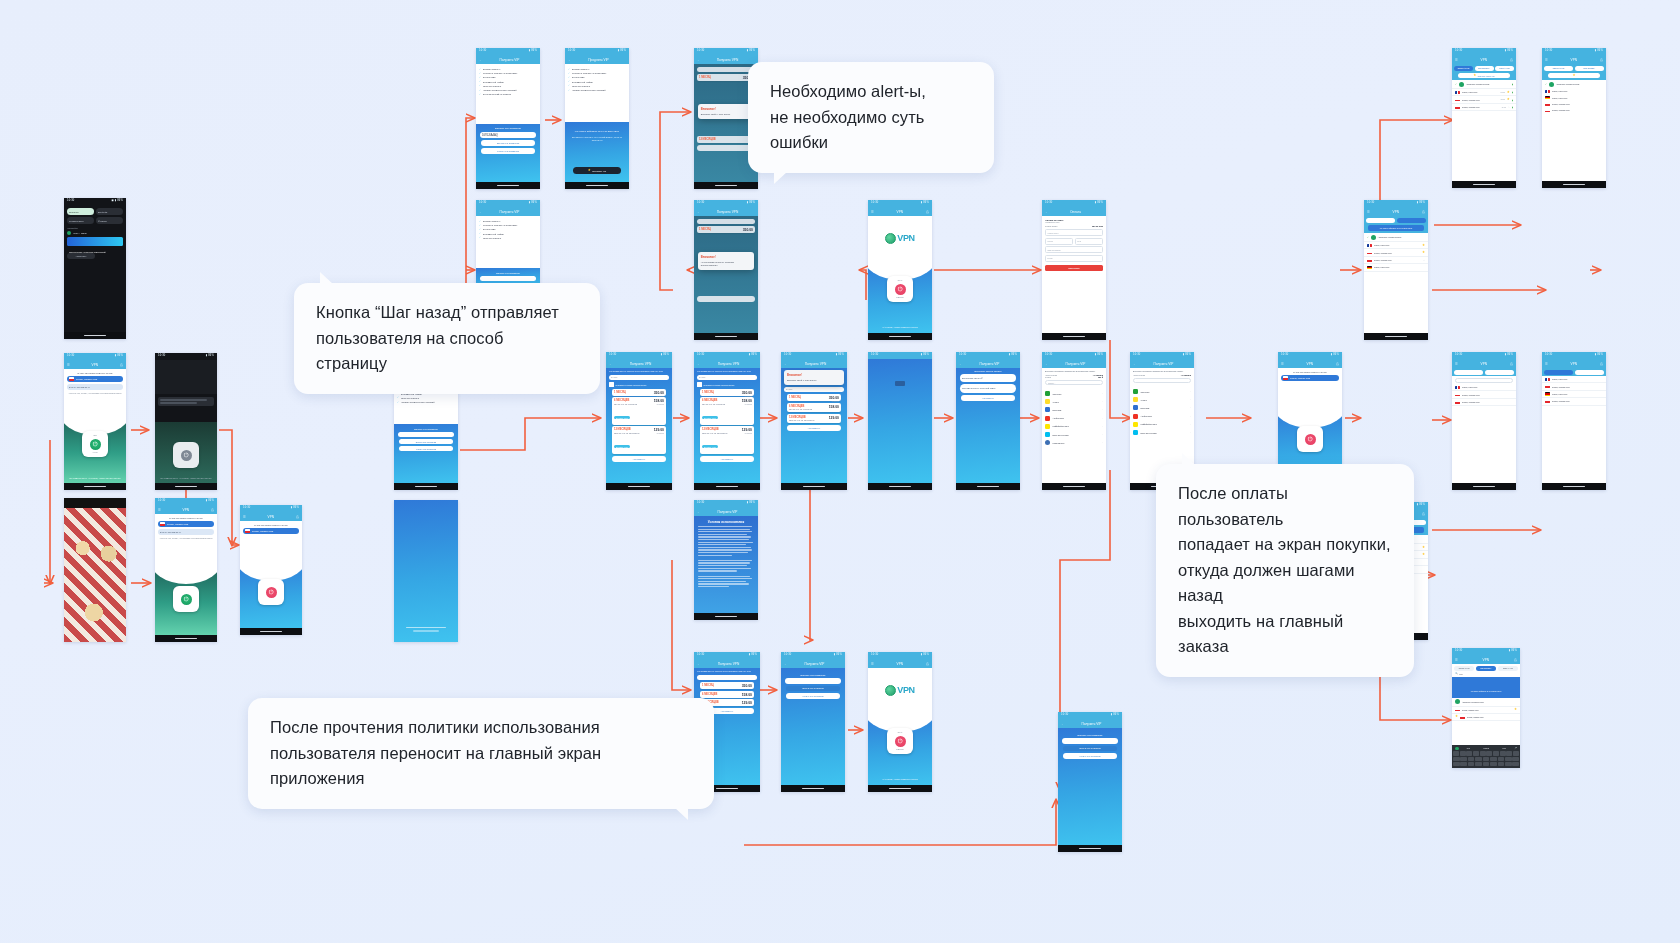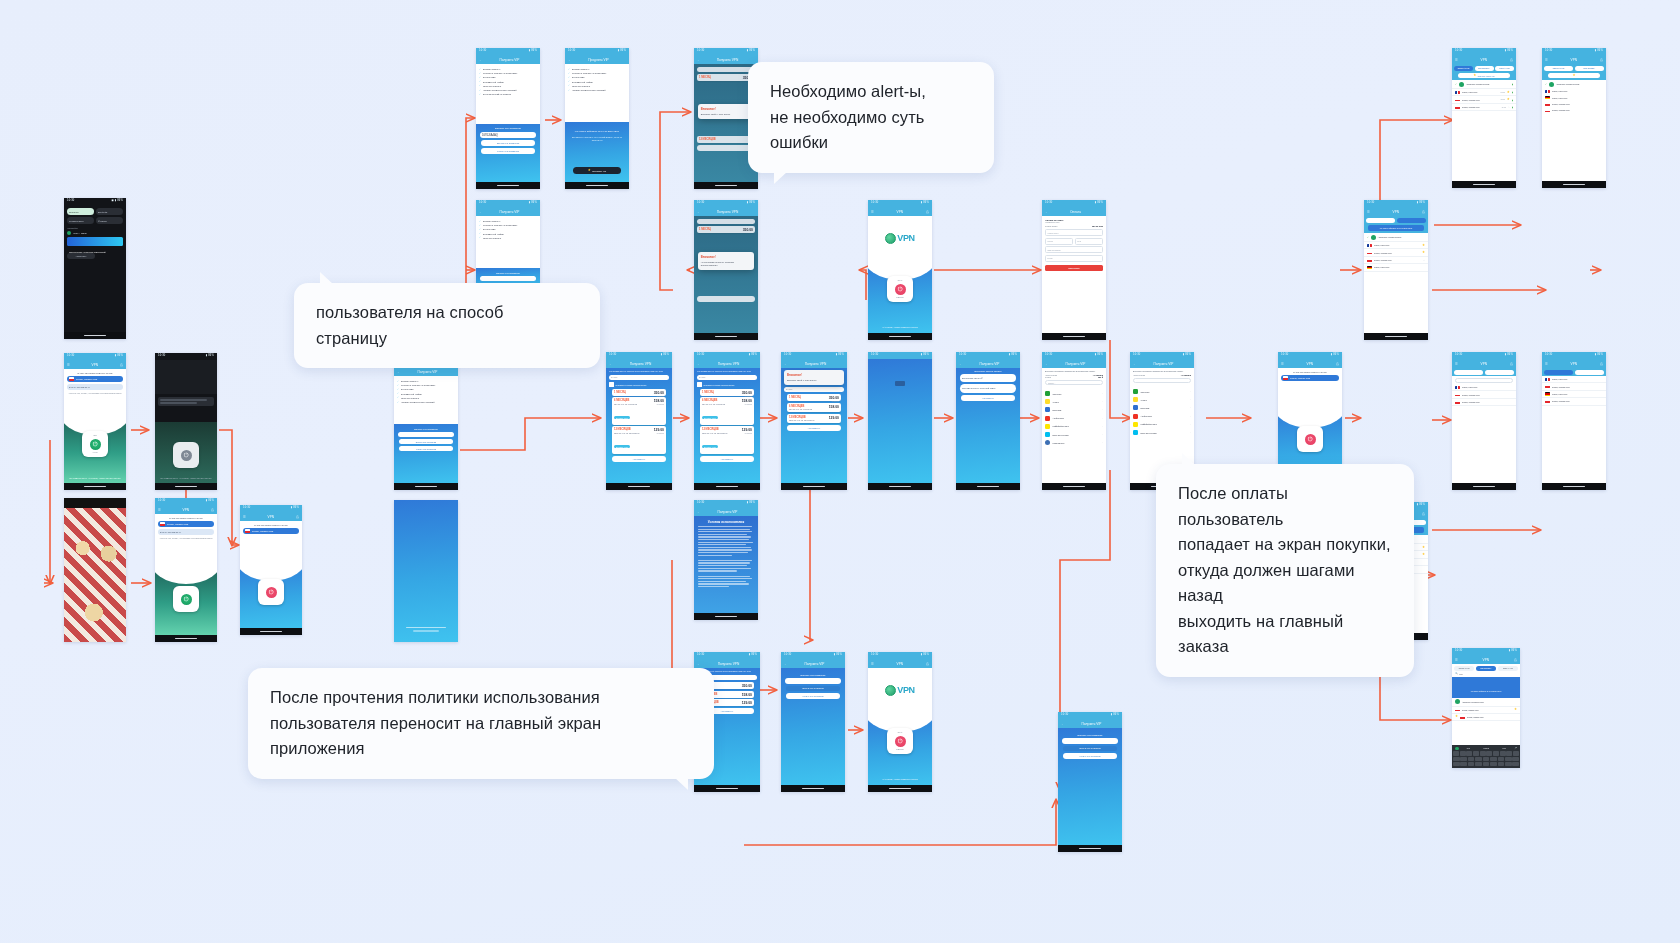--- a/index.html
+++ b/index.html
@@ -1589,31 +1589,32 @@
     </div>
   </div>
 
   <div class="callout t-bl" style="left:748px;top:62px;width:246px;">
     <div>Необходимо alert-ы,</div>
     <div>не необходимо суть ошибки</div>
     <span class="tail"></span>
   </div>
 
   <div class="callout t-tl" style="left:294px;top:283px;width:306px;">
+    <div>Кнопка “Шаг назад” отправляет</div>
     <div>пользователя на способ страницу</div>
     <span class="tail"></span>
   </div>
 
   <div class="callout t-tl" style="left:1156px;top:464px;width:258px;">
     <div>После оплаты пользователь</div>
     <div>попадает на экран покупки,</div>
     <div>откуда должен шагами назад</div>
     <div>выходить на главный заказа</div>
     <span class="tail"></span>
   </div>
 
-  <div class="callout t-br" style="left:248px;top:668px;width:466px;">
+  <div class="callout t-br" style="left:248px;top:698px;width:466px;">
     <div>После прочтения политики использования</div>
     <div>пользователя переносит на главный экран приложения</div>
     <span class="tail"></span>
   </div>
 
 </div>
 
 </body></html>

